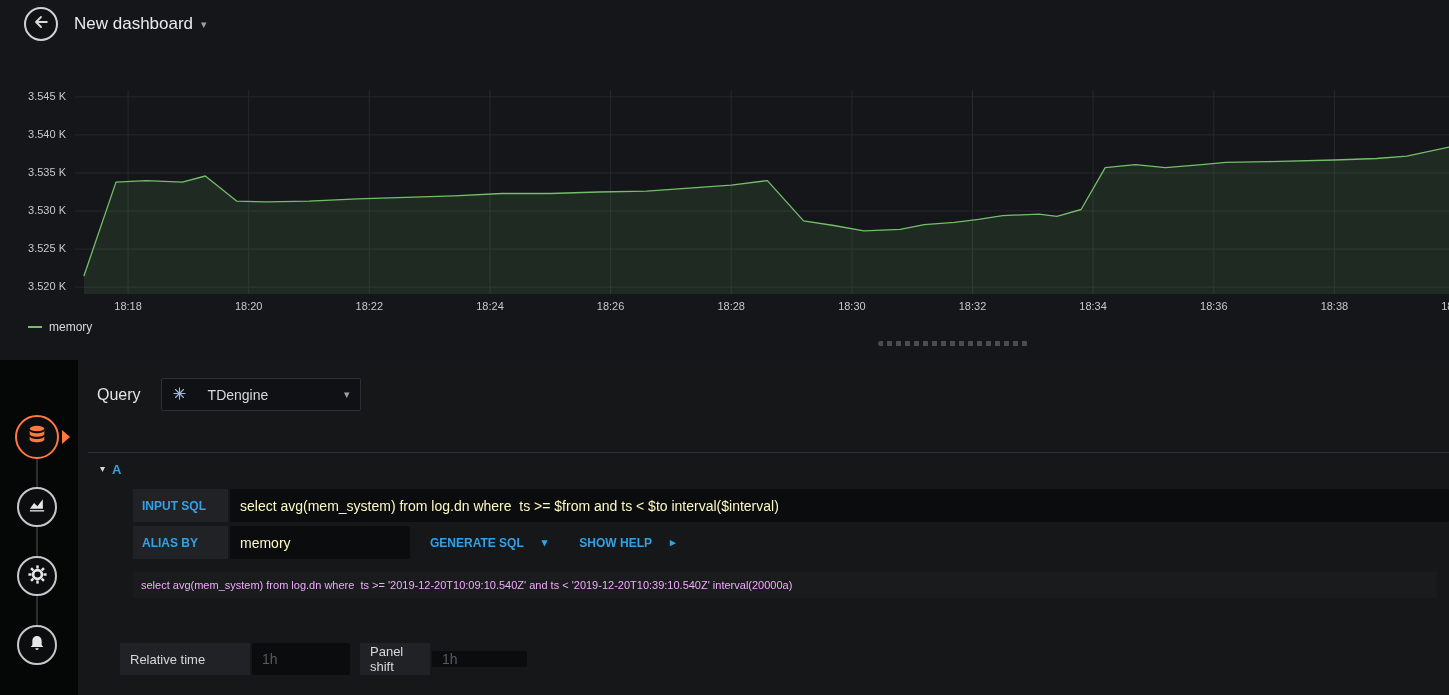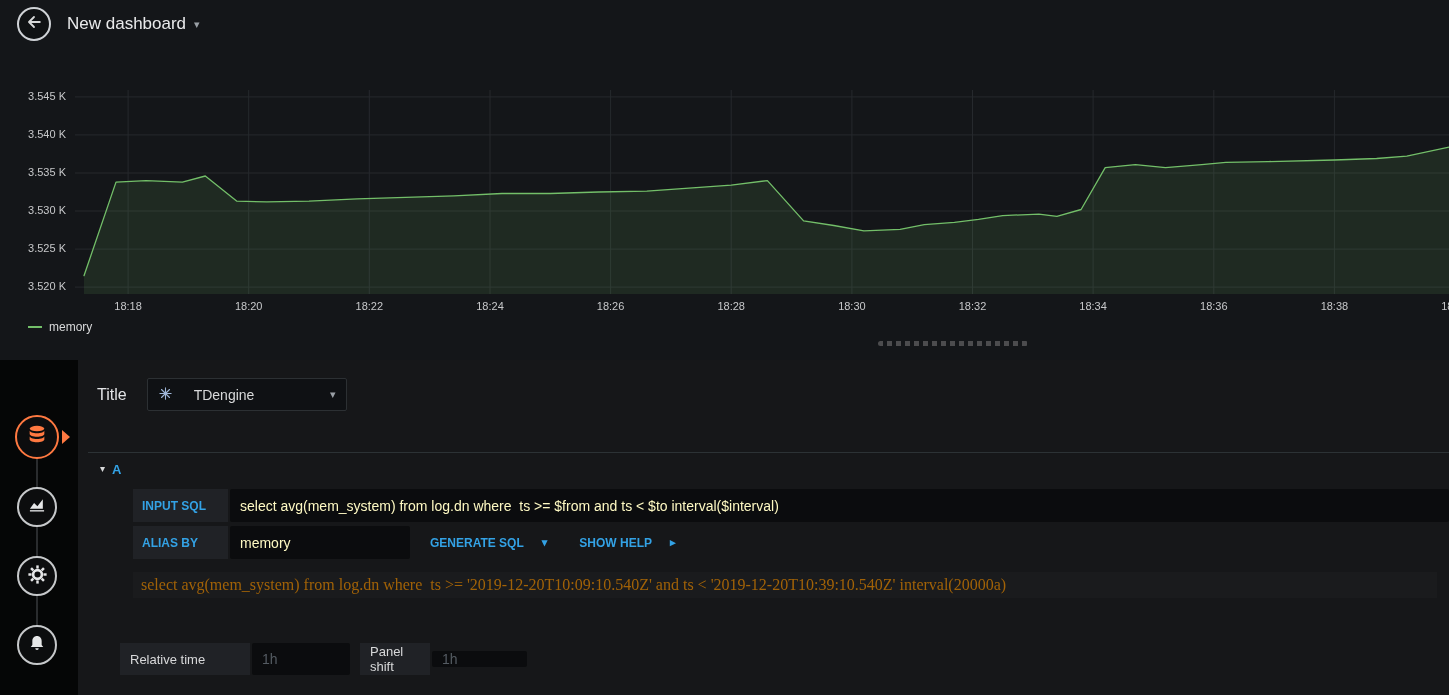--- a/index.html
+++ b/index.html
@@ -1,21 +1,21 @@
 <!DOCTYPE html>
 <html><head>
 <meta charset="utf-8">
 <style>
   html,body{margin:0;padding:0;background:#0c0d0e;}
   .app{position:relative;width:1449px;height:695px;overflow:hidden;background:#141619;
        font-family:"Liberation Sans",sans-serif;color:#d8d9da;}
 
   
   .topbar{position:absolute;top:0;left:0;right:0;height:48px;display:flex;align-items:center;
-          padding-left:17px;background:#141619;box-sizing:border-box;}
+          padding-left:24px;background:#141619;box-sizing:border-box;}
   .back-btn{width:34px;height:34px;border:2px solid #cfd2d6;border-radius:50%;
             display:flex;align-items:center;justify-content:center;box-sizing:border-box;
             margin-right:16px;cursor:pointer;background:#101214;}
   .dash-title{display:flex;align-items:center;gap:8px;cursor:pointer;}
   .dash-title .t{font-size:17px;font-weight:500;color:#e9eaeb;}
   .caret{font-size:11px;color:#9aa0a6;line-height:1;}
 
   
   .panel{position:absolute;top:48px;left:10px;width:1439px;height:292px;}
   .panel-title{position:absolute;top:8px;left:0;right:0;text-align:center;
@@ -63,21 +63,21 @@
   .gf-input{background:#0b0c0e;border:none;outline:none;color:#fef9c3;font-size:14px;
             padding:0 10px;font-family:"Liberation Sans",sans-serif;border-radius:2px;}
   .sql-input{flex:1;}
   .alias-input{width:160px;}
   .text-btn{background:transparent;border:none;color:#33a2e5;font-size:12px;font-weight:700;
             display:flex;align-items:center;gap:18px;padding:0 12px;margin-left:8px;cursor:pointer;
             font-family:"Liberation Sans",sans-serif;}
   .text-btn .caret{color:#33a2e5;}
 
   .gen-sql{position:absolute;top:212px;left:55px;right:12px;height:26px;display:flex;align-items:center;
-           padding:0 8px;font-family:Liberation Serif, serif;font-size:16px;color:#a16207;
+           padding:0 8px;font-family:Liberation Sans, sans-serif;font-size:11px;color:#f0abfc;
            background:rgba(255,255,255,0.02);white-space:pre;}
 
   .time-row{position:absolute;top:283px;left:42px;display:flex;align-items:center;}
   .time-label{display:flex;align-items:center;height:32px;background:#202226;color:#d8d9da;
               font-size:13px;font-weight:500;padding:0 10px;box-sizing:border-box;margin-right:2px;}
   .lbl-reltime{width:130px;}
   .lbl-shift{width:70px;margin-left:10px;}
   .time-input{width:78px;height:32px;}
   .shift-input{width:75px;}
   input::placeholder{color:#545b62;}
@@ -201,21 +201,21 @@
             <path d="M12 3.5c-3.4 0-5.6 2.6-5.6 6.2v4.6l-1.9 2.4h15l-1.9-2.4V9.7c0-3.6-2.2-6.2-5.6-6.2z"></path>
             <path d="M9.9 18.2a2.1 2.1 0 0 0 4.2 0z"></path>
           </svg>
         </span>
       </div>
     </aside>
 
     <div class="edit-content">
 
       <div class="query-header">
-        <span class="query-title">Title</span>
+        <span class="query-title">Query</span>
         <div class="ds-picker">
           <span>
             <svg width="15" height="15" viewBox="0 0 24 24" stroke="#9fb6d8" stroke-width="1.7" stroke-linecap="round">
               <line x1="12" y1="3" x2="12" y2="21"></line>
                 <line x1="3" y1="12" x2="21" y2="12"></line>
               <line x1="5.6" y1="5.6" x2="18.4" y2="18.4"></line>
                 <line x1="18.4" y1="5.6" x2="5.6" y2="18.4"></line>
             </svg>
           </span>
           <span>TDengine</span>

